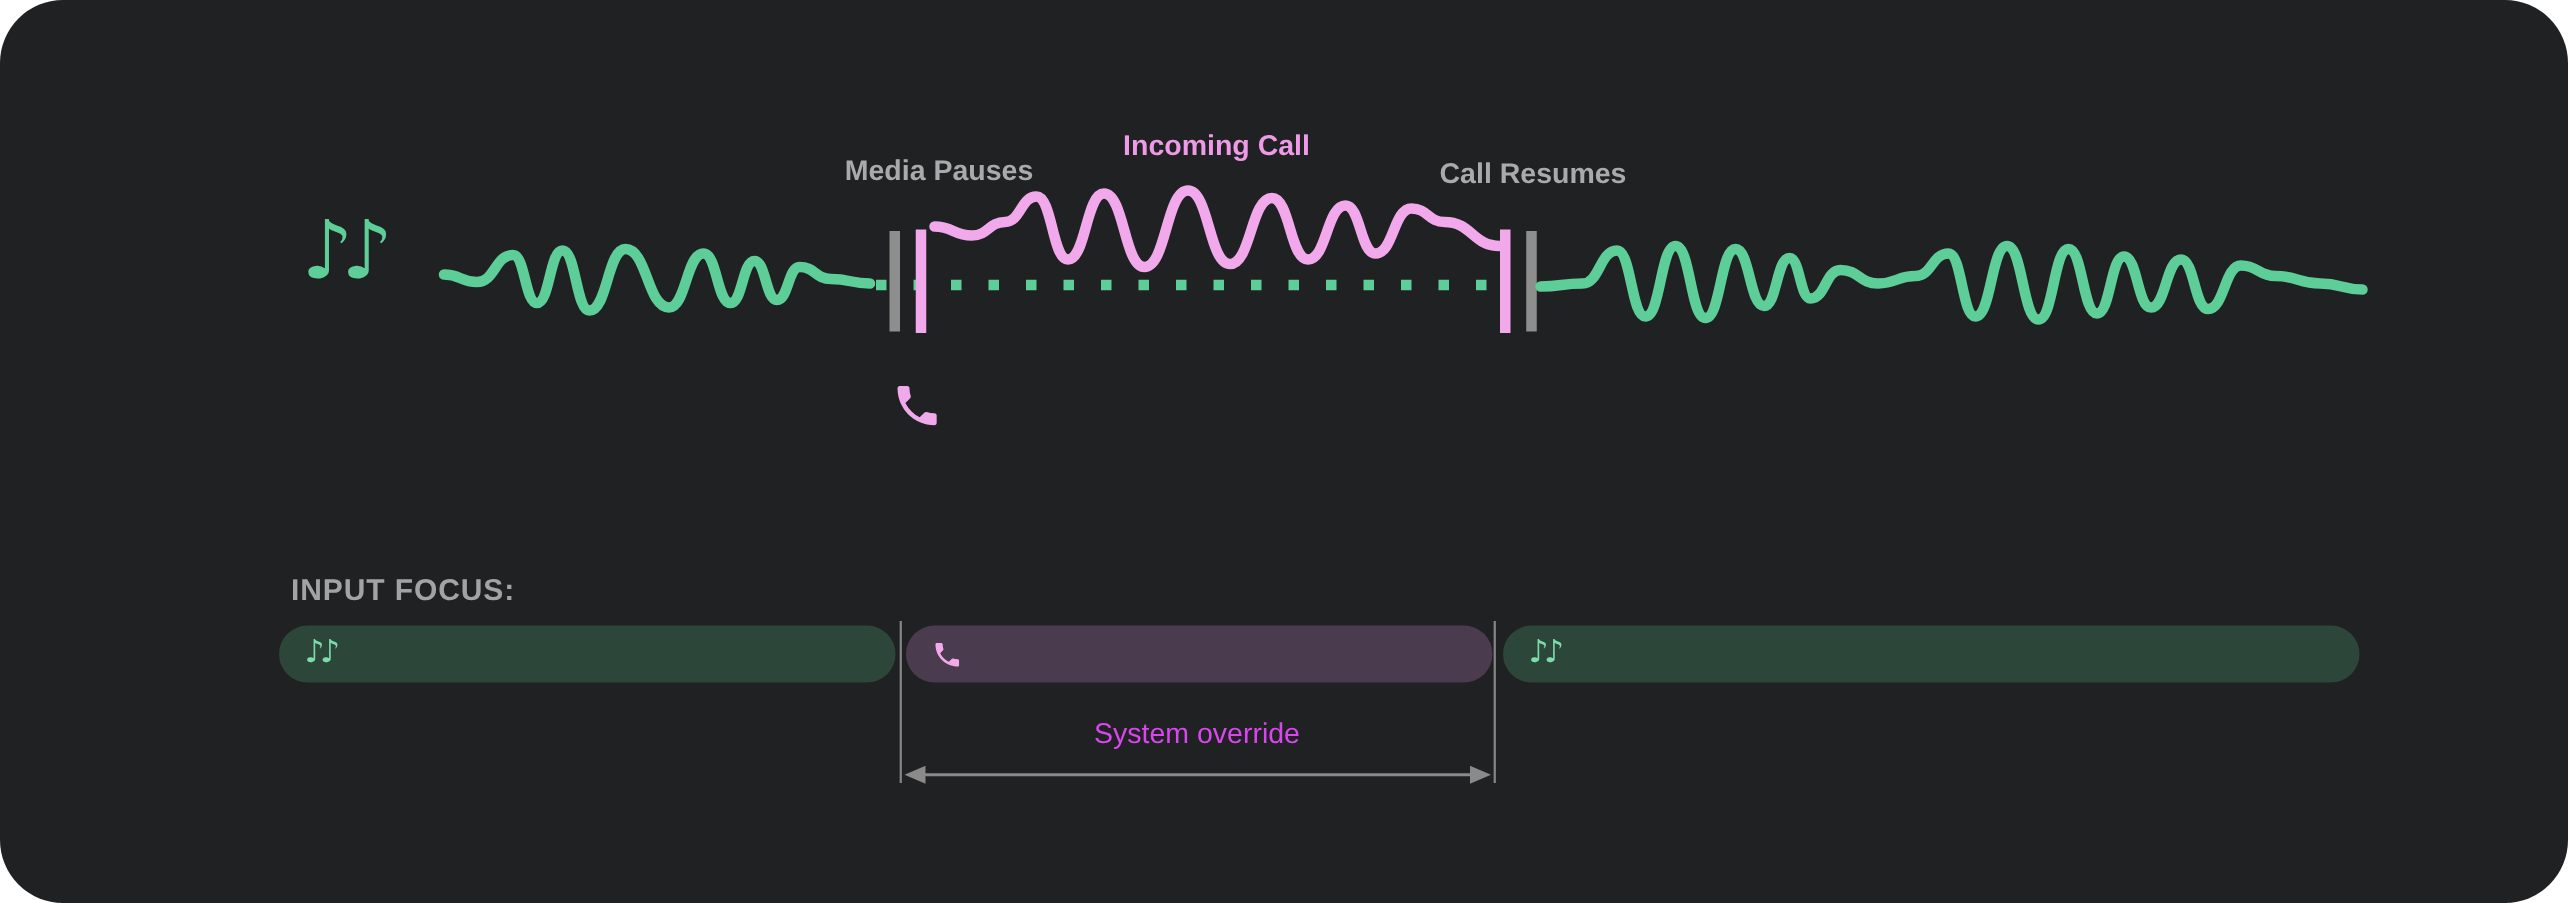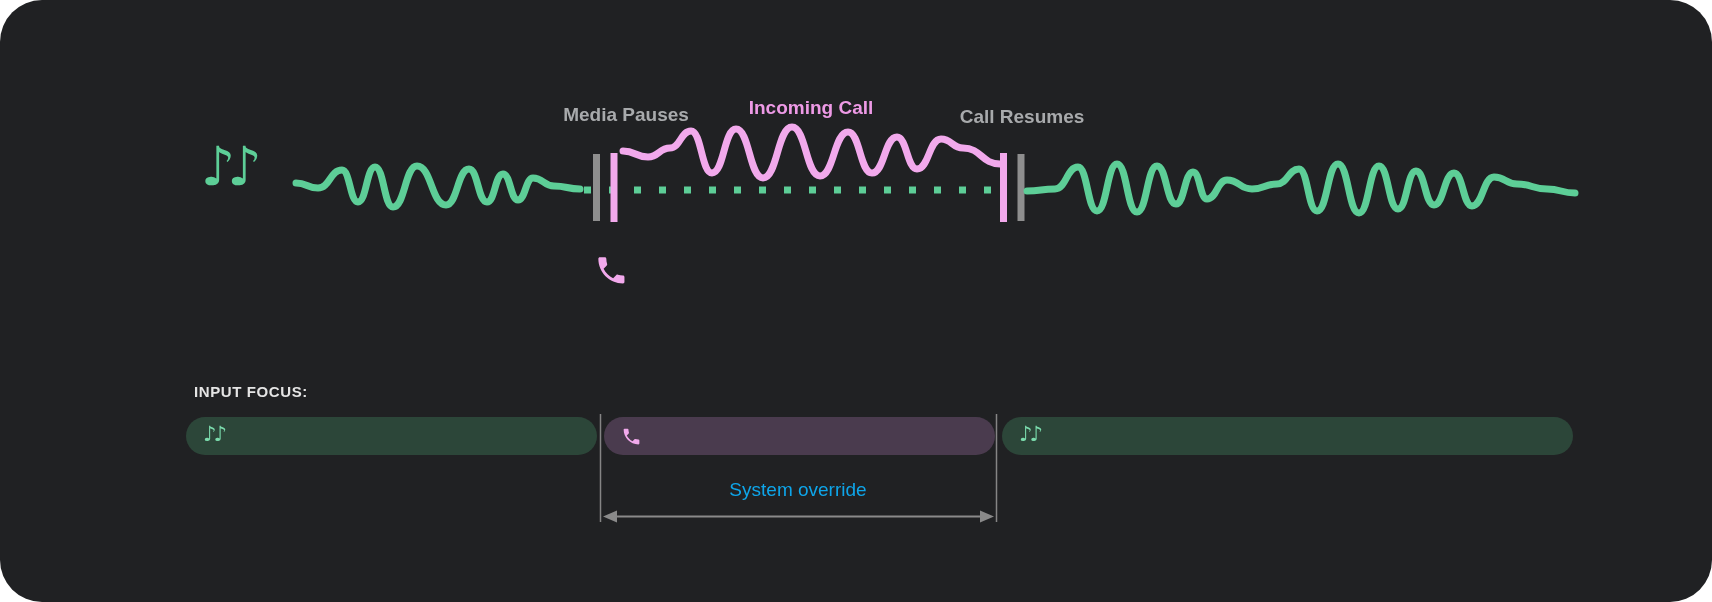--- a/index.html
+++ b/index.html
@@ -15,35 +15,35 @@
 
   .lbl {
     position:absolute;
     transform:translateX(-50%);
     font-size:19px;
     font-weight:600;
     color:#a8aaac;
     white-space:nowrap;
   }
   .lbl-media-pauses  { left:626px;  top:104px; }
-  .lbl-incoming-call { left:811px;  top:97px;  color:#ee9ae6;text-align:right; }
+  .lbl-incoming-call { left:811px;  top:87px;  color:#ee9ae6;text-align:right; }
   .lbl-media-resumes { left:1022px; top:106px; }
 
   .notes-big {
     position:absolute; left:201px; top:140px;
     font-family:"DejaVu Sans", sans-serif;
     font-size:54px; line-height:1;
     color:#5dce97; letter-spacing:-8px;
   }
 
   .input-focus-heading {
     position:absolute; left:194px; top:383px;
-    font-size:15px; font-weight:700;
+    font-size:20px; font-weight:700;
     letter-spacing:0.6px;
-    color:#e5e5e5;
+    color:#a3a3a3;
   }
 
   .pill {
     position:absolute; top:417px; height:38px;
     border-radius:19px;
     display:flex; align-items:center;
     padding-left:17px; box-sizing:border-box;
   }
   .pill-media { background:#2c4639; }
   .pill-call  { background:#4a3b4e; }
@@ -55,21 +55,21 @@
     font-family:"DejaVu Sans", sans-serif;
     font-size:21px; line-height:1;
     color:#7bdcad; letter-spacing:-3px;
     margin-top:-3px;
   }
   .pill-phone { display:block; }
 
   .system-override {
     position:absolute; left:798px; top:479px;
     transform:translateX(-50%);
-    font-size:19px; color:#0ea5e9; white-space:nowrap;
+    font-size:19px; color:#d946ef; white-space:nowrap;
   }
 </style>
 </head>
 <body>
 
 <div class="panel">
 
   <svg class="diagram-svg" width="1712" height="602" viewBox="0 0 1712 602">
 
     <path fill="none" stroke="#5dce97" stroke-width="7" stroke-linecap="round" stroke-linejoin="round" d="M296,183C307,183 307,188 318,188C330,188 330,170 342,170C350,170 350,202 358,202C366.5,202 366.5,167 375,167C384,167 384,207 393,207C405,207 405,166 417,166C431.5,166 431.5,205 446,205C457.5,205 457.5,169 469,169C478,169 478,202 487,202C495,202 495,174 503,174C510.5,174 510.5,200 518,200C525.5,200 525.5,178 533,178C543.5,178 543.5,186 554,186C567,186 567,189 580,189"></path>

